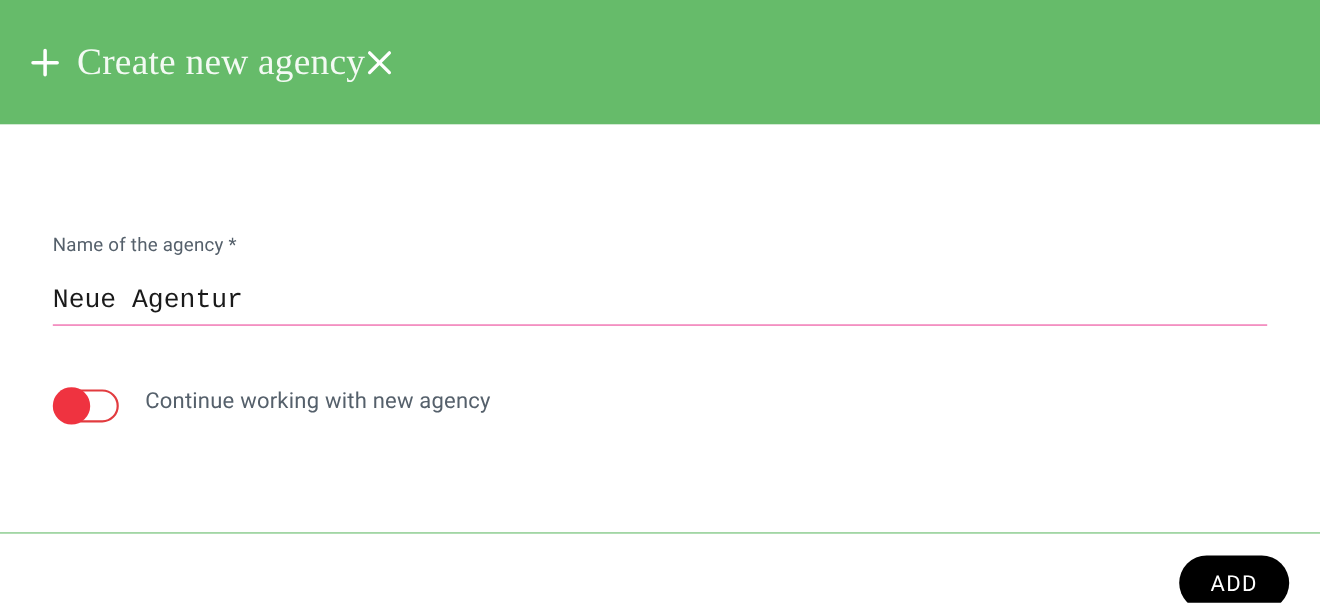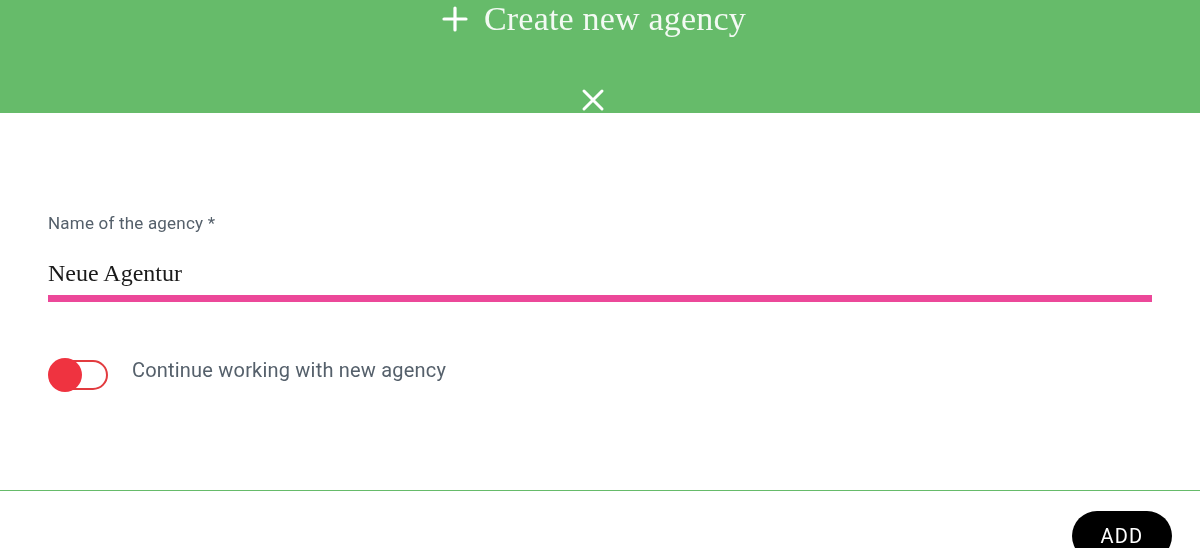--- a/index.html
+++ b/index.html
@@ -3,24 +3,22 @@
   <meta charset="utf-8">
   <style>
     * { box-sizing: border-box; margin: 0; padding: 0; }
     html, body { width: 1200px; height: 548px; font-family: 'Roboto', 'Segoe UI', Arial, sans-serif; background: #fff; }
 
     .header {
       background: #66BB6A;
       height: 113px;
       display: flex;
       align-items: center;
-      justify-content: space-between;
       padding: 0 40px 0 26px;
       color: #fff;
-      flex-direction: column;
     }
     .header-left {
       display: flex;
       align-items: center;
       gap: 14px;
     }
     .plus-icon svg { display: block; }
     .header-title {
       font-family: 'Georgia', 'Times New Roman', serif;
       font-size: 34px;
@@ -38,27 +36,27 @@
     .field-label {
       color: #55606b;
       font-size: 17px;
       font-weight: 400;
       margin-bottom: 23px;
       letter-spacing: 0.2px;
     }
     .text-input {
       width: 100%;
       border: none;
-      border-bottom: 7px solid #ec4899;
+      border-bottom: 1px solid #ec4899;
       font-size: 24px;
       color: #1a1a1a;
       padding: 4px 0 8px 0;
       outline: none;
       background: transparent;
-      font-family: Liberation Serif, serif;
+      font-family: Liberation Mono, monospace;
     }
 
     .toggle-row {
       margin-top: 56px;
       display: flex;
       align-items: flex-start;
       gap: 22px;
     }
     .toggle {
       position: relative;

